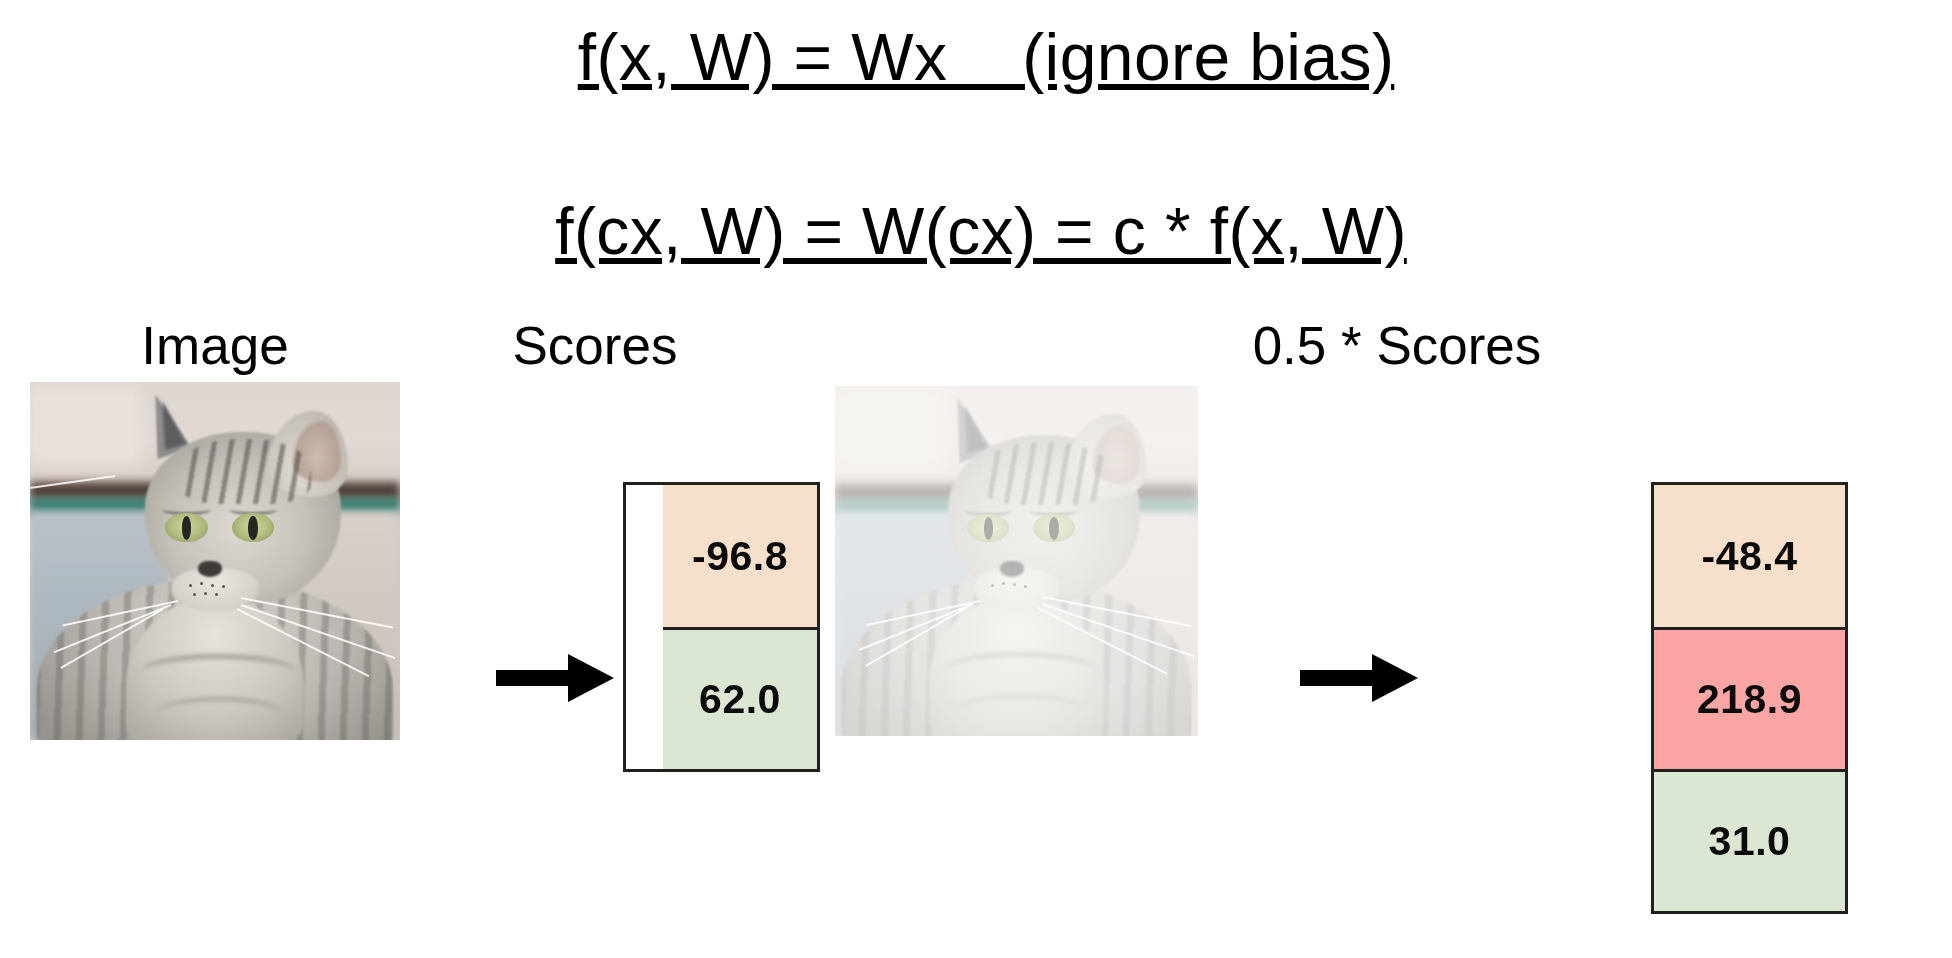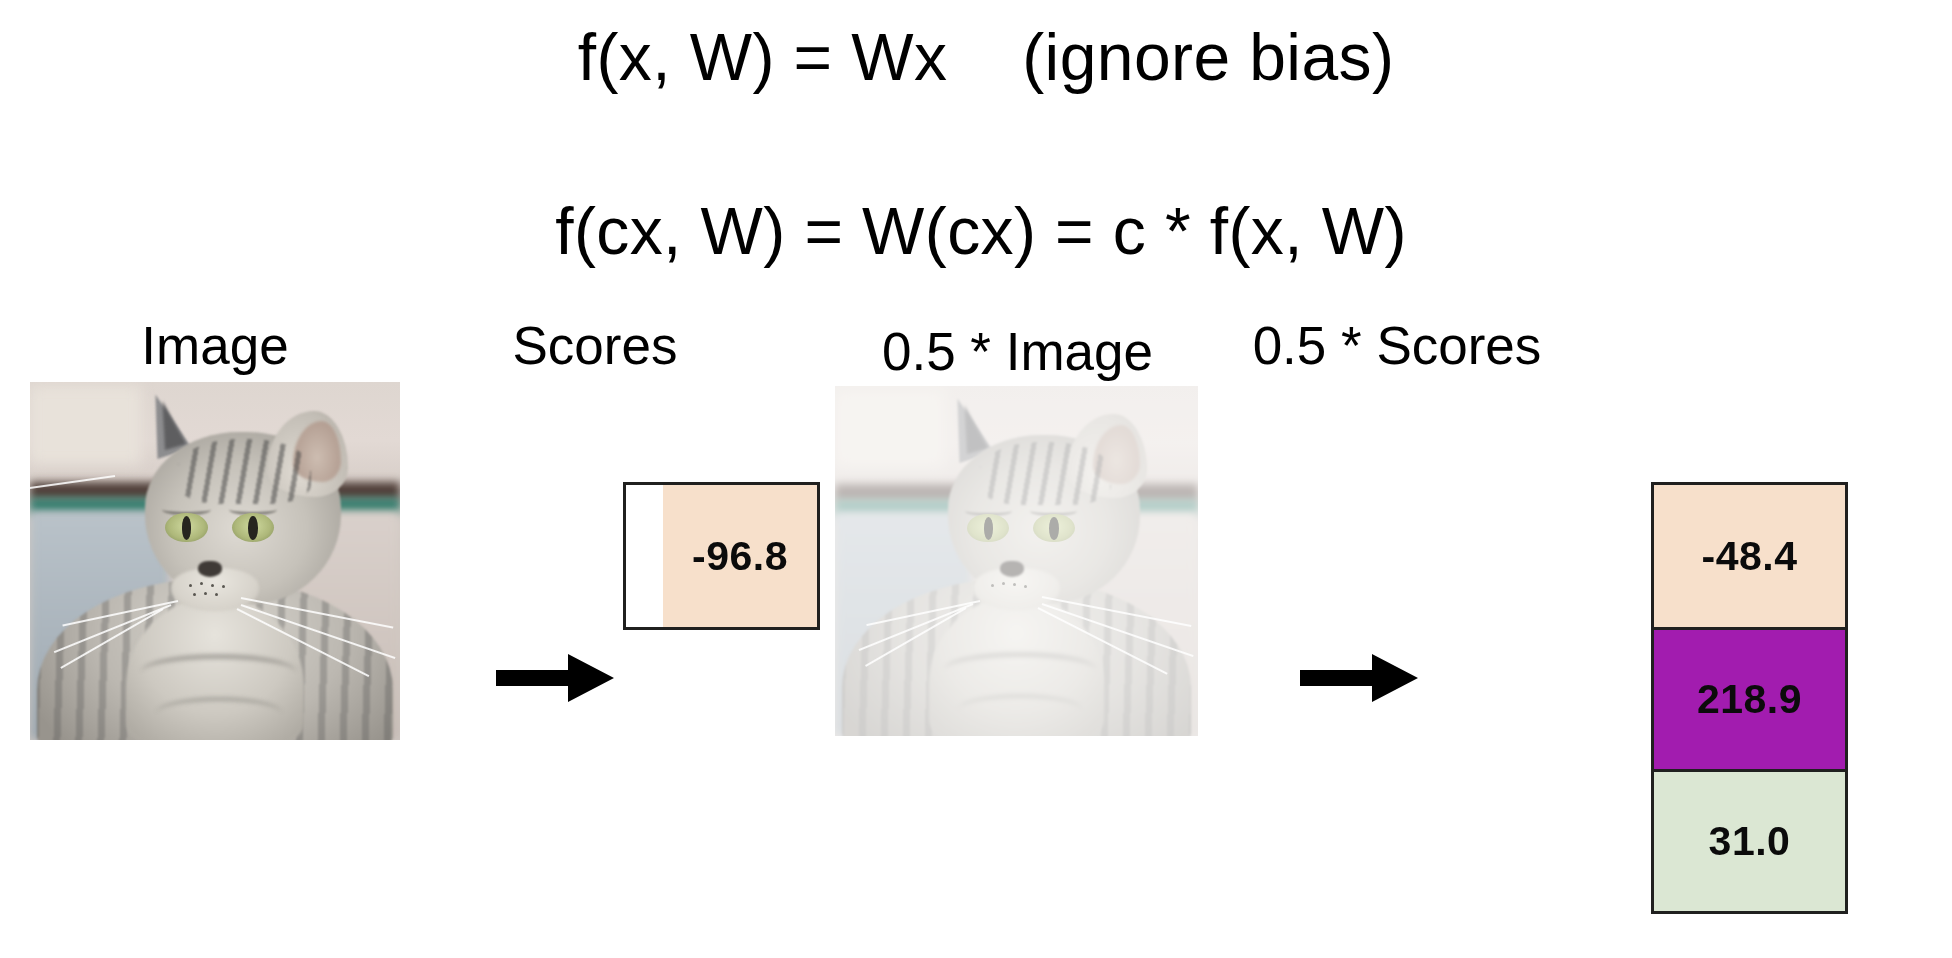--- a/index.html
+++ b/index.html
@@ -22,20 +22,21 @@
   }
 
   
   .equation {
     position: absolute;
     white-space: pre;
     font-weight: 400;
     color: #000;
     line-height: 1.0;
     letter-spacing: 0.4px;
+    text-decoration: underline;
   }
   #eq-line-1 {
     left: 0; top: 24px;
     width: 1952px;
     text-align: center;
     font-size: 66px;
     padding-left: 20px;
   }
   #eq-line-2 {
     left: 0; top: 198px;
@@ -264,21 +265,20 @@
 <div id="slide">
 
   <div class="equation" id="eq-line-1">f(x, W) = Wx    (ignore bias)</div>
 
   <div class="equation" id="eq-line-2">f(cx, W) = W(cx) = c * f(x, W)</div>
 
   <div class="caption" id="caption-scores">Scores</div>
 
   <div class="caption" id="caption-image">Image</div>
 
-  <div class="caption" id="caption-half-image">0.5 * Image</div>
 
   <div class="caption" id="caption-half-scores">0.5 * Scores</div>
 
   <div class="photo" id="photo-original">
     <div class="bg-upper"></div>
     <div class="bg-block"></div>
     <div class="bg-darkrail"></div>
     <div class="bg-greenrail"></div>
     <div class="bg-lower-left"></div>
     <div class="bg-lower-right"></div>
@@ -323,20 +323,21 @@
   </div>
 
   <div class="arrow" id="arrow-left">
     <svg viewBox="0 0 118 56" width="118" height="56" aria-hidden="true">
       <path d="M0 20 L72 20 L72 4 L118 28 L72 52 L72 36 L0 36 Z" fill="#000000"></path>
     </svg>
   </div>
 
   <div class="scores" id="scores-original">
     <div class="score-cell" style="background:#f7e0cb">-96.8</div>
+    <div class="score-cell" style="background:#dbe7d3">62.0</div>
   </div>
 
   <div class="photo" id="photo-scaled">
     <div class="bg-upper"></div>
     <div class="bg-block"></div>
     <div class="bg-darkrail"></div>
     <div class="bg-greenrail"></div>
     <div class="bg-lower-left"></div>
     <div class="bg-lower-right"></div>
 
@@ -378,17 +379,17 @@
   </div>
 
   <div class="arrow" id="arrow-right">
     <svg viewBox="0 0 118 56" width="118" height="56" aria-hidden="true">
       <path d="M0 20 L72 20 L72 4 L118 28 L72 52 L72 36 L0 36 Z" fill="#000000"></path>
     </svg>
   </div>
 
   <div class="scores" id="scores-scaled">
     <div class="score-cell" style="background:#f7e0cb">-48.4</div>
-    <div class="score-cell" style="background:#a21caf">218.9</div>
+    <div class="score-cell" style="background:#fca5a5">218.9</div>
     <div class="score-cell" style="background:#dbe7d3">31.0</div>
   </div>
 
 </div>
 
 </body></html>

